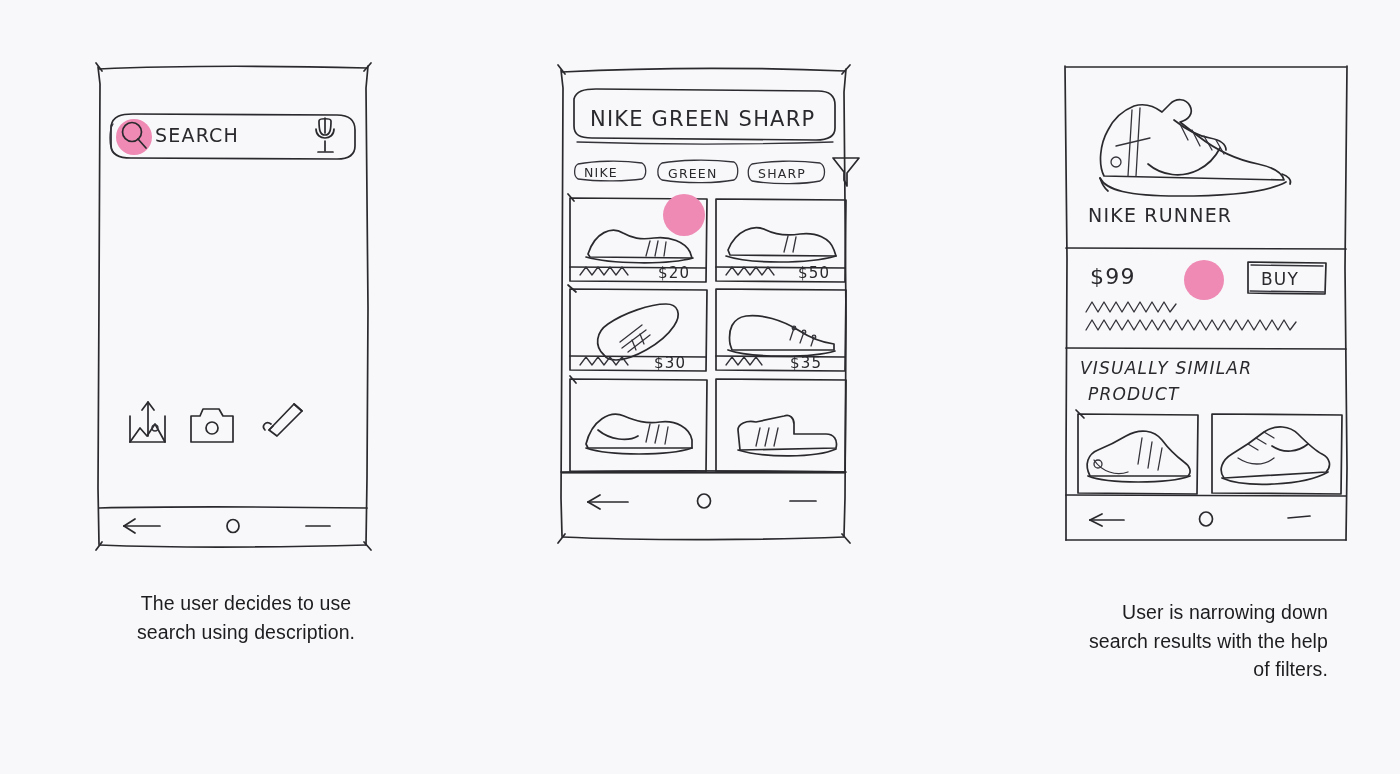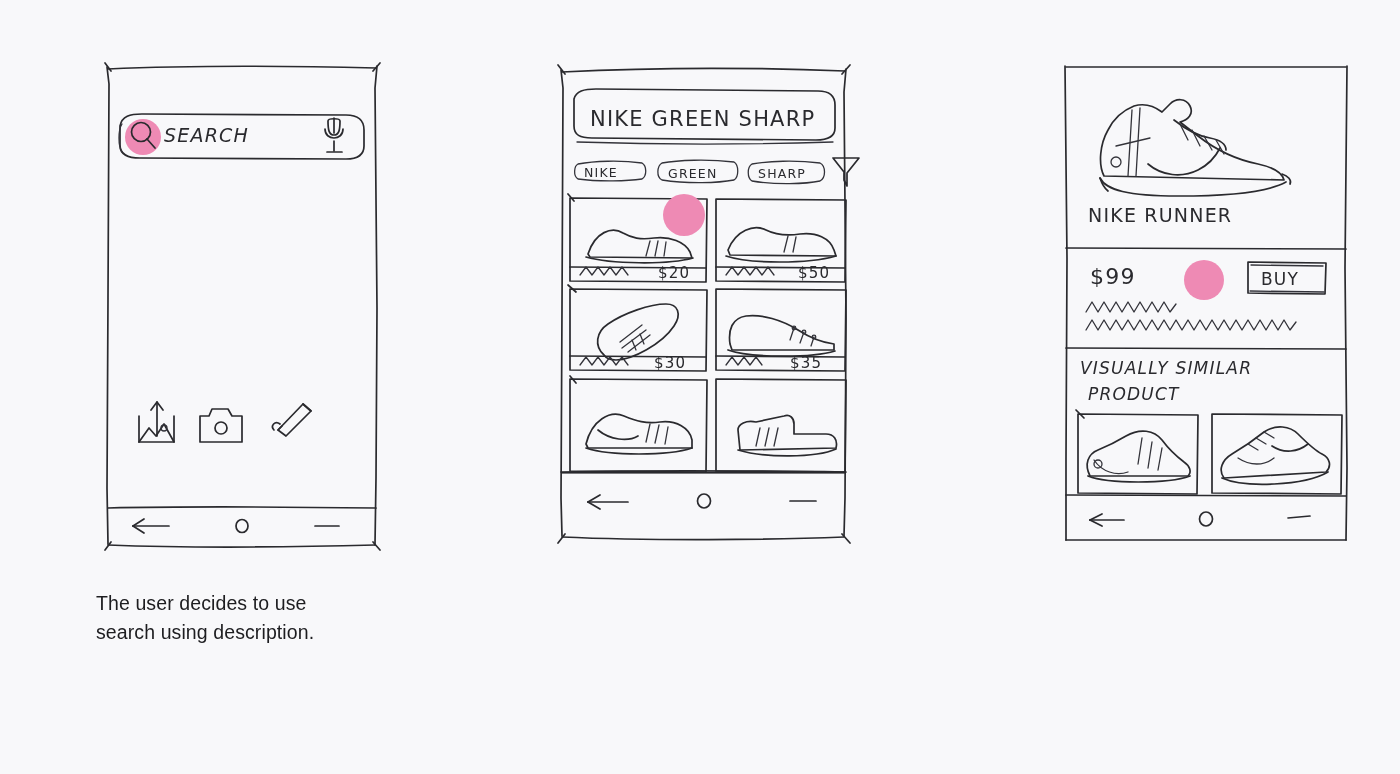--- a/index.html
+++ b/index.html
@@ -25,38 +25,38 @@
     height: 774px;
   }
   #panel-1 { left: 0;    width: 470px; }
   #panel-2 { left: 470px; width: 470px; text-align: right; }
   #panel-3 { left: 940px; width: 460px; }
 
   .sketch-wrap {
     position: absolute;
     top: 58px;
   }
-  #panel-1 .sketch-wrap { left: 96px;  width: 300px; height: 500px; font-style: italic; }
+  #panel-1 .sketch-wrap { left: 87px;  width: 300px; height: 500px; }
   #panel-2 .sketch-wrap { left: 80px;  width: 310px; height: 500px; }
   #panel-3 .sketch-wrap { left: 118px; width: 310px; height: 500px; }
 
   .sketch-svg {
     display: block;
     overflow: visible;
   }
 
   .caption {
     position: absolute;
     font-size: 19.5px;
     line-height: 28.5px;
     letter-spacing: 0.1px;
     color: #1d1d20;
     white-space: pre-line;
   }
-  #caption-1 { left: 96px;  top: 589px; width: 300px; }
+  #caption-1 { left: 96px;  top: 589px; width: 300px; text-align: center; }
   #caption-2 { left: 558px; top: 598px; width: 300px; }
 
   .ink {
     fill: none;
     stroke: #2a2a2e;
     stroke-width: 1.7;
     stroke-linecap: round;
     stroke-linejoin: round;
   }
   .ink-thin {
@@ -286,20 +286,23 @@
             <path class="ink" d="M38 444 L 50 437"></path>
             <path class="ink" d="M38 444 L 50 451"></path>
           </g>
           <ellipse class="ink" cx="154" cy="443" rx="6.5" ry="7"></ellipse>
           <path class="ink" d="M240 443 L 266 443"></path>
         </g>
 
         <circle class="dot" cx="134" cy="157" r="21" fill="#ee8ab4"></circle>
       </svg>
     </div>
+    <div class="caption" id="caption-2">User is narrowing down
+search results with the help
+of filters.</div>
   </div>
 
   <div class="panel" id="panel-3">
     <div class="sketch-wrap">
       <svg class="sketch-svg" width="310" height="500" viewBox="0 0 310 500" xmlns="http://www.w3.org/2000/svg">
 
         <g>
           <path class="ink" d="M8 9 L 288 9"></path>
           <path class="ink" d="M7 8 L 9 200 L 8 400 L 8 482"></path>
           <path class="ink" d="M289 8 L 287 210 L 289 410 L 288 482"></path>

